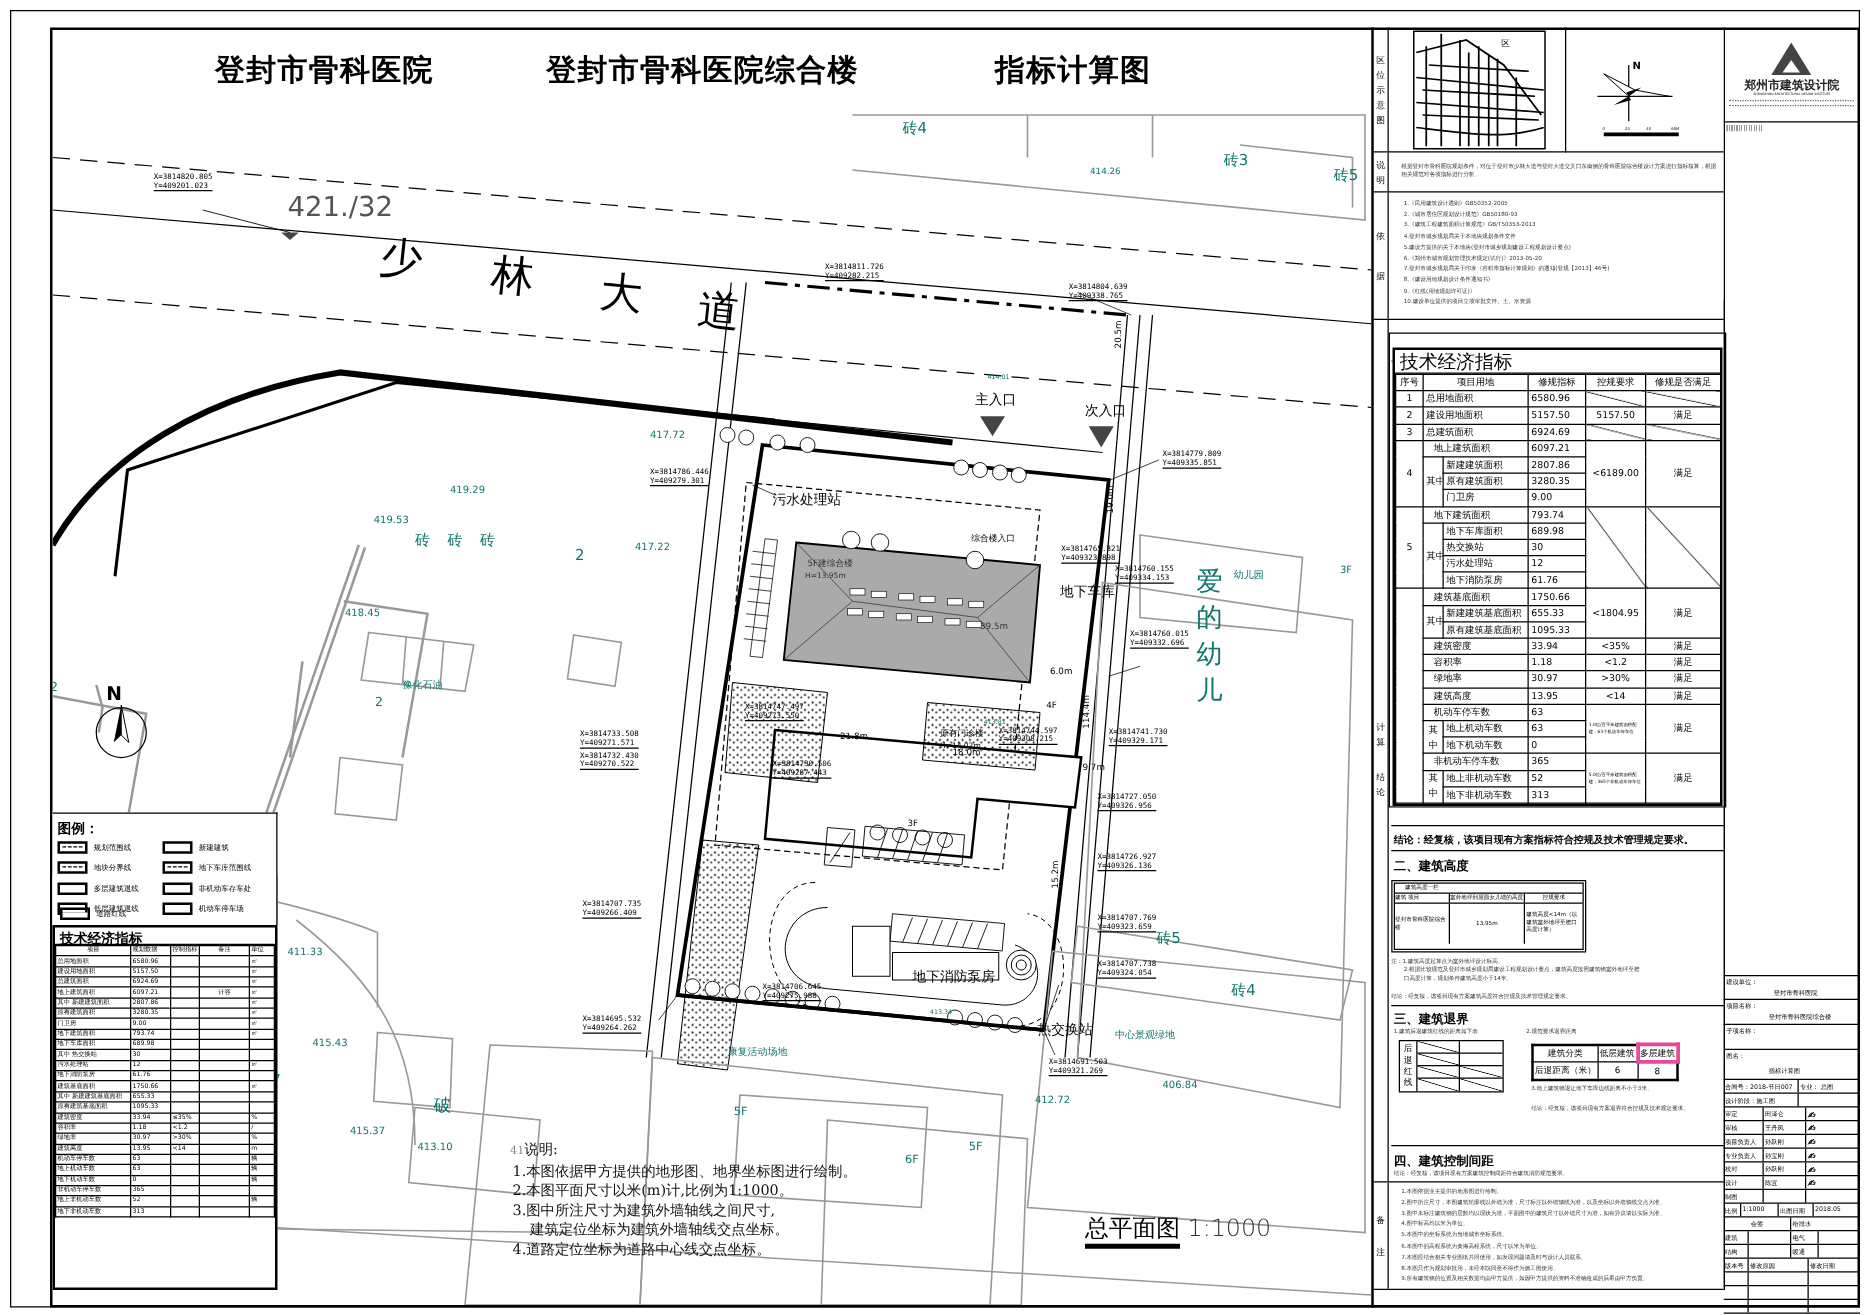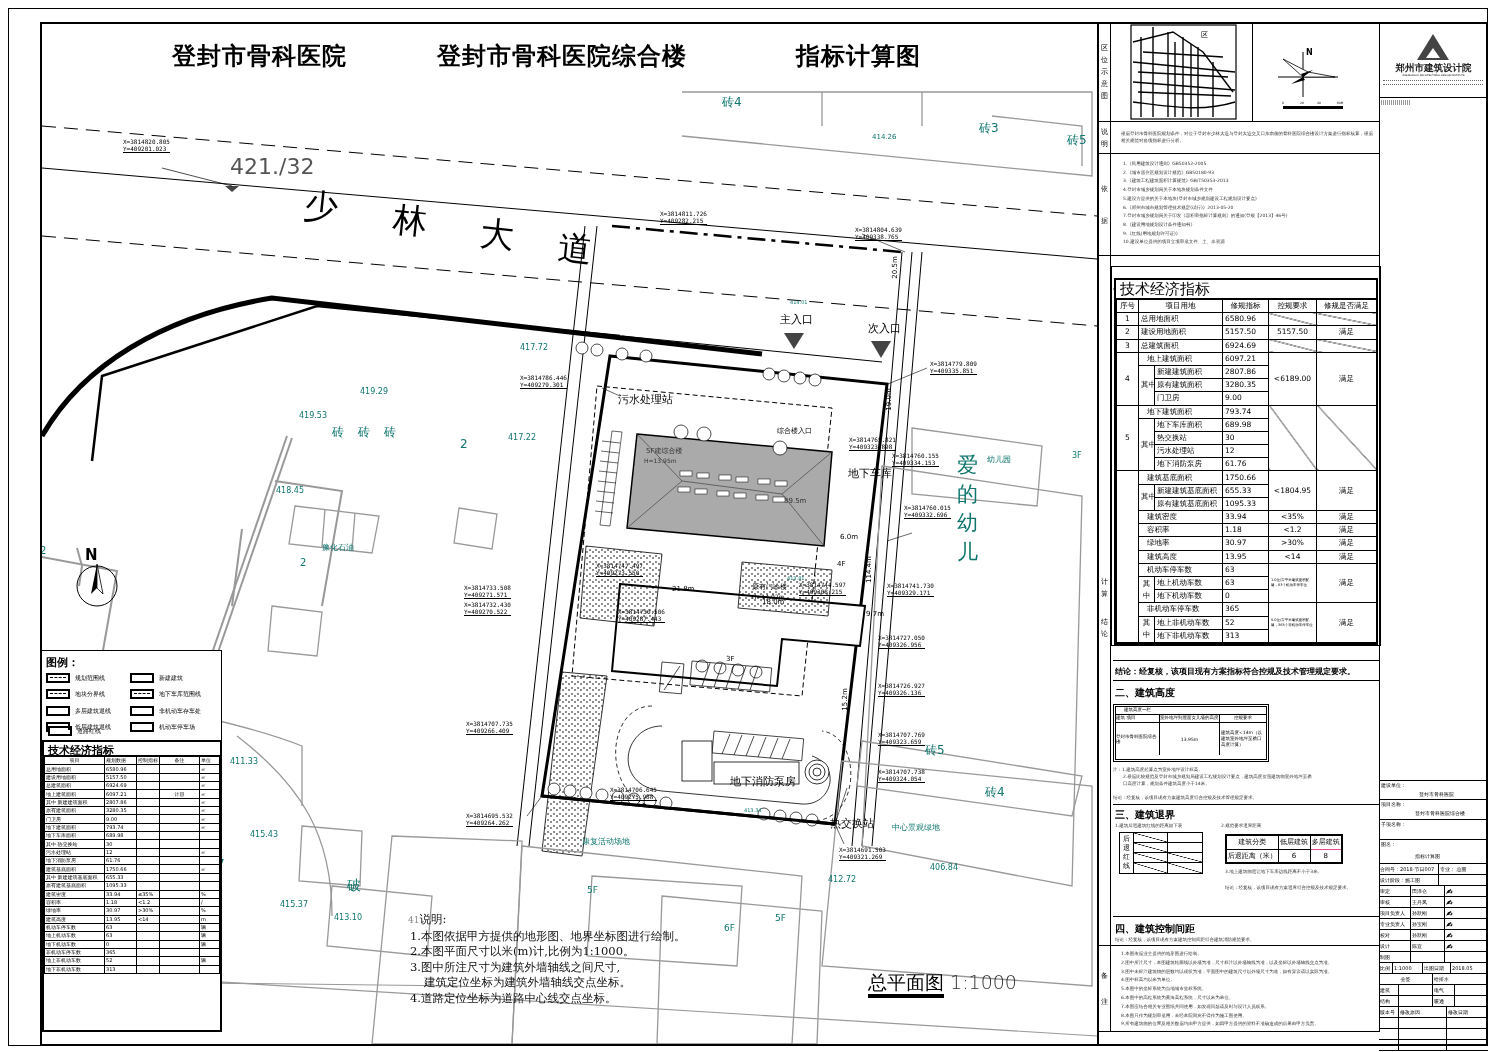--- a/index.html
+++ b/index.html
@@ -755,21 +755,21 @@
             <div class="slash" style="border-bottom:1px solid #000;"></div>
           <div class="slash" style="border-right:1px solid #000;"></div>
             <div class="slash"></div>
         </div>
       </div>
       <table style="position:absolute;left:112px;top:578px;border-collapse:collapse;font-size:7px;border:2px solid #000;">
         <tbody>
             <tr>
           <td style="border:1px solid #000;width:52px;height:14px;text-align:center;">建筑分类</td>
           <td style="border:1px solid #000;width:32px;text-align:center;">低层建筑</td>
-          <td style="border:1px solid #ec4899;width:32px;text-align:center;">多层建筑</td>
+          <td style="border:3px solid #ec4899;width:32px;text-align:center;">多层建筑</td>
         </tr>
         <tr>
           <td style="border:1px solid #000;height:14px;text-align:center;">后退距离（米）</td>
           <td style="border:1px solid #000;text-align:center;">6</td>
           <td style="border:1px solid #000;text-align:center;">8</td>
         </tr>
       </tbody>
         </table>
       <div class="tiny" style="position:absolute;left:112px;top:612px;width:140px;white-space:normal;">3.地上建筑物退让地下车库边线距离不小于3米。</div>
       <div class="tiny" style="position:absolute;left:112px;top:628px;">结论：经复核，该项目现有方案退界符合控规及技术规定要求。</div>

